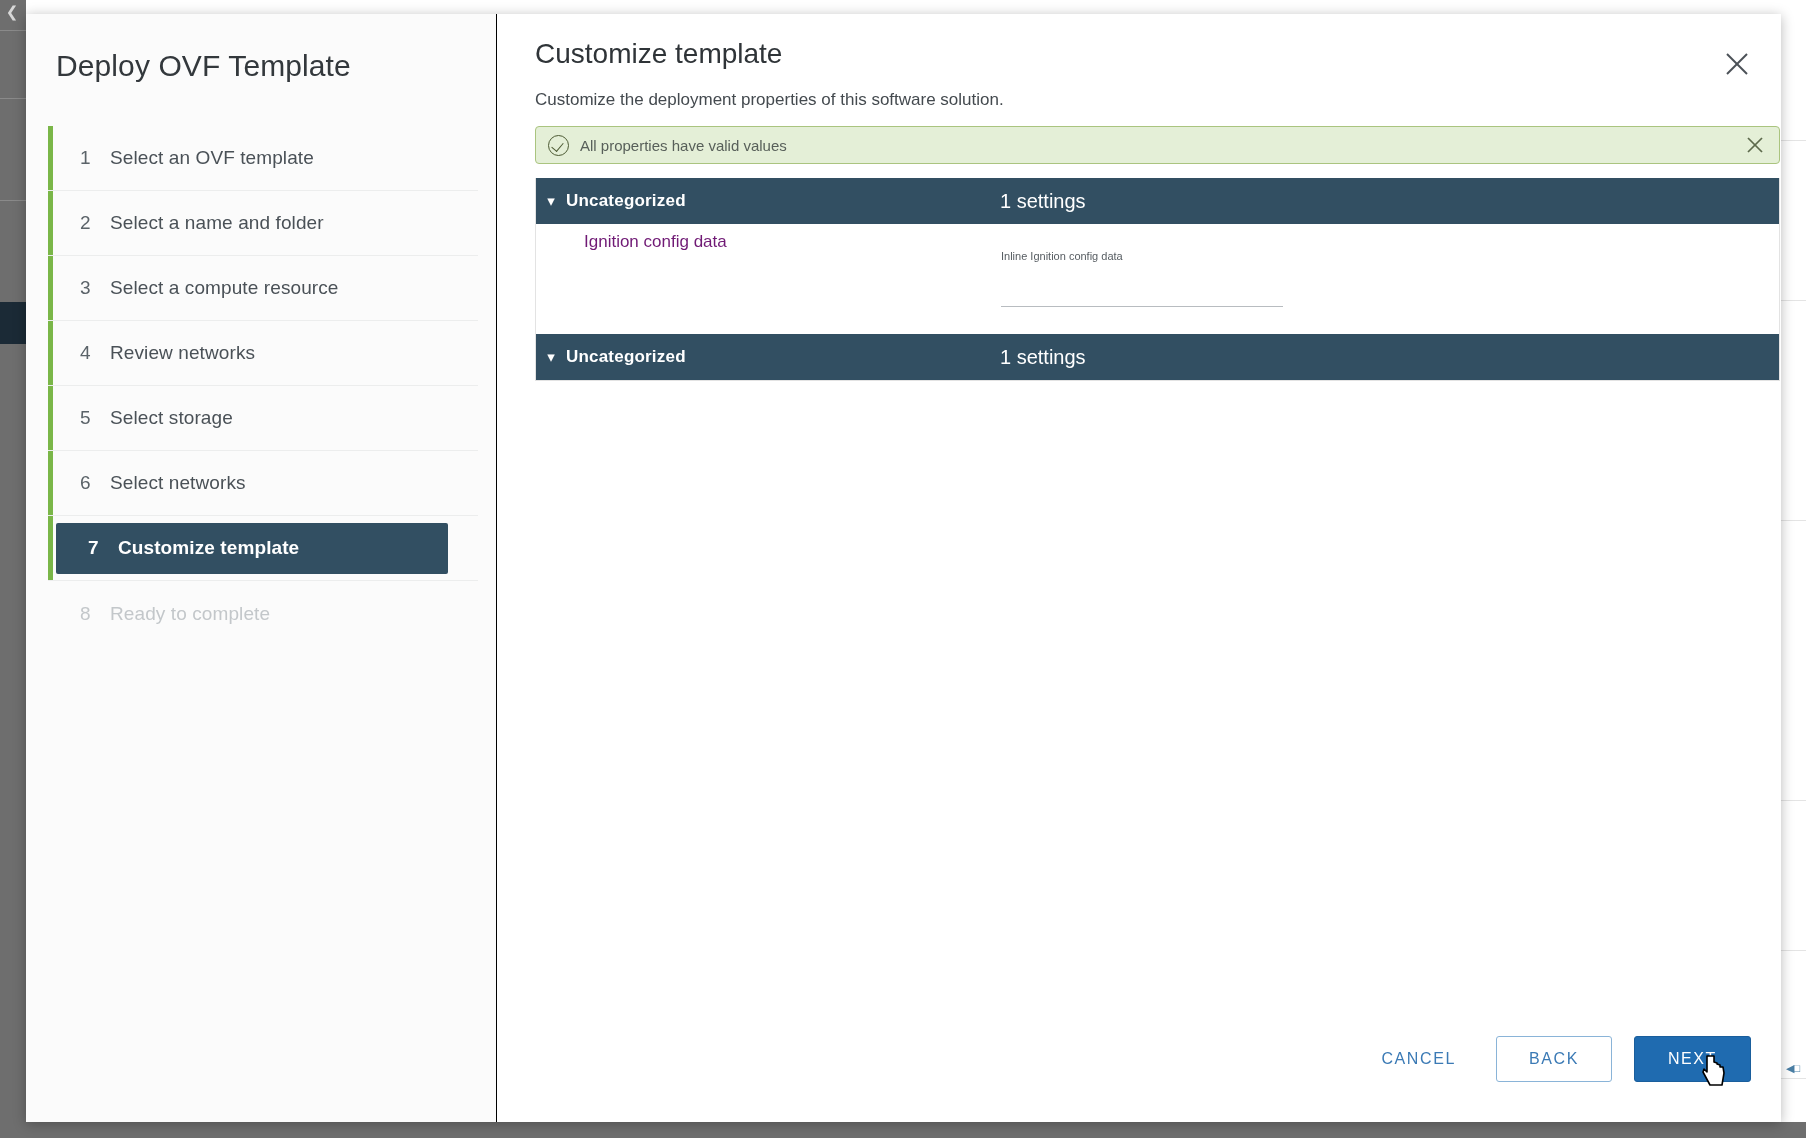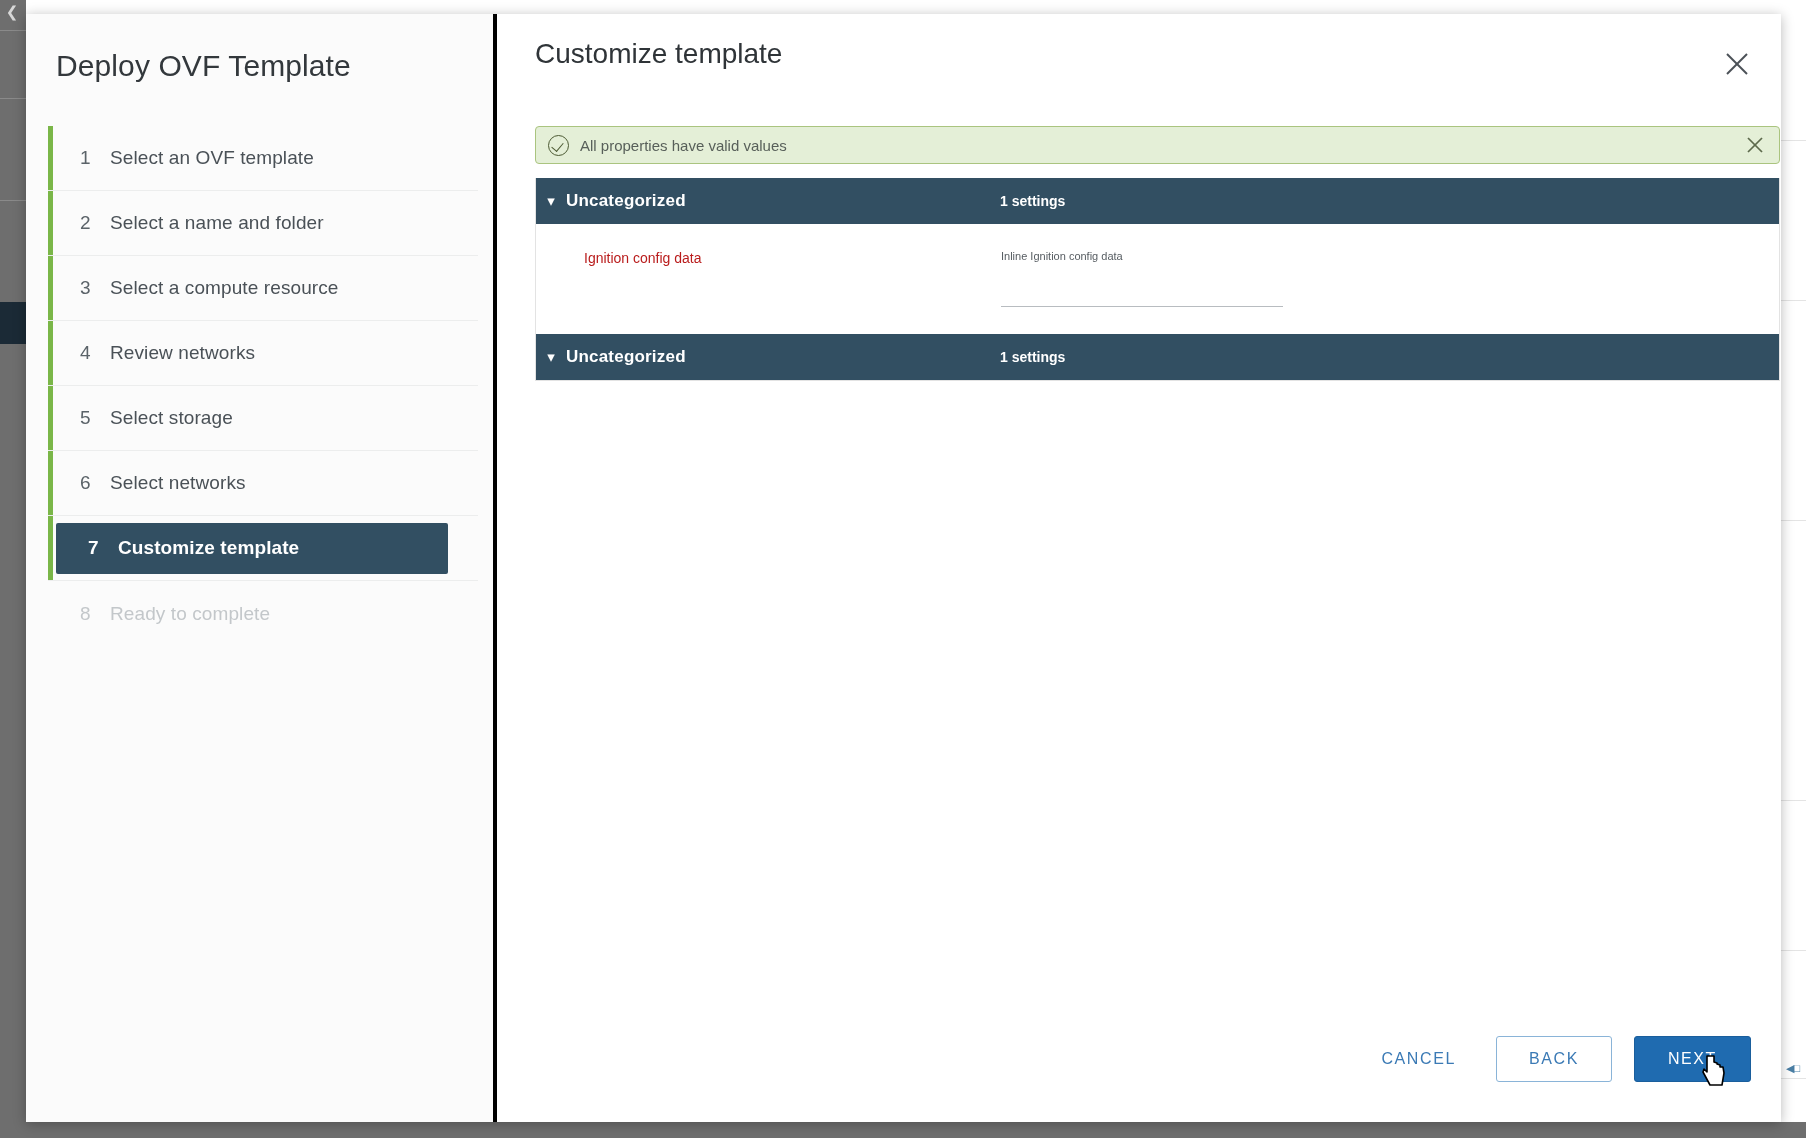--- a/index.html
+++ b/index.html
@@ -83,21 +83,21 @@
     background: #ffffff;
     box-shadow: 0 2px 12px rgba(0,0,0,0.28);
     display: flex;
   }
 
   
   .wizard {
     width: 471px;
     height: 100%;
     background: #fbfbfb;
-    border-right: 4px solid #000000;
+    border-right: 1px solid #000000;
     position: relative;
     flex: 0 0 471px;
     padding-left: 42px;
   }
   .wizard-title {
     position: absolute;
     left: 30px; top: 35px;
     font-size: 30px;
     font-weight: 400;
     color: #33383c;
@@ -251,39 +251,39 @@
     font-size: 15px;
     color: #ffffff;
   }
   .group-name {
     font-weight: 700;
     letter-spacing: 0.2px;
   }
   .group-count {
     position: absolute;
     left: 464px;
-    font-size: 14px;
-    font-weight: 700;
+    font-size: 20px;
+    font-weight: 400;
   }
   .group-header-inner {
     position: relative;
     display: flex;
     align-items: center;
     width: 100%;
   }
   .prop-row {
     background: #ffffff;
     height: 110px;
     position: relative;
   }
   .prop-label {
     position: absolute;
-    left: 48px; top: 26px;
-    font-size: 14px;
-    color: #b91c1c;
+    left: 48px; top: 8px;
+    font-size: 17px;
+    color: #701a75;
   }
   .prop-desc {
     position: absolute;
     left: 465px; top: 26px;
     font-size: 11px;
     color: #575d62;
   }
   .prop-input {
     position: absolute;
     left: 465px; top: 82px;
@@ -419,20 +419,21 @@
         <div class="step disabled">
           <span class="num">8</span>
           <span class="label">Ready to complete</span>
         </div>
       </div>
     </div>
 
     <div class="content">
 
       <div class="content-title">Customize template</div>
+      <div class="content-sub">Customize the deployment properties of this software solution.</div>
 
       <div class="close-x">
         <svg width="34" height="34" viewBox="0 0 34 34">
           <line x1="7" y1="7" x2="27" y2="27" stroke="#4b5157" stroke-width="2"></line>
           <line x1="27" y1="7" x2="7" y2="27" stroke="#4b5157" stroke-width="2"></line>
         </svg>
       </div>
 
       <div class="alert">
         <span class="alert-icon"></span>

